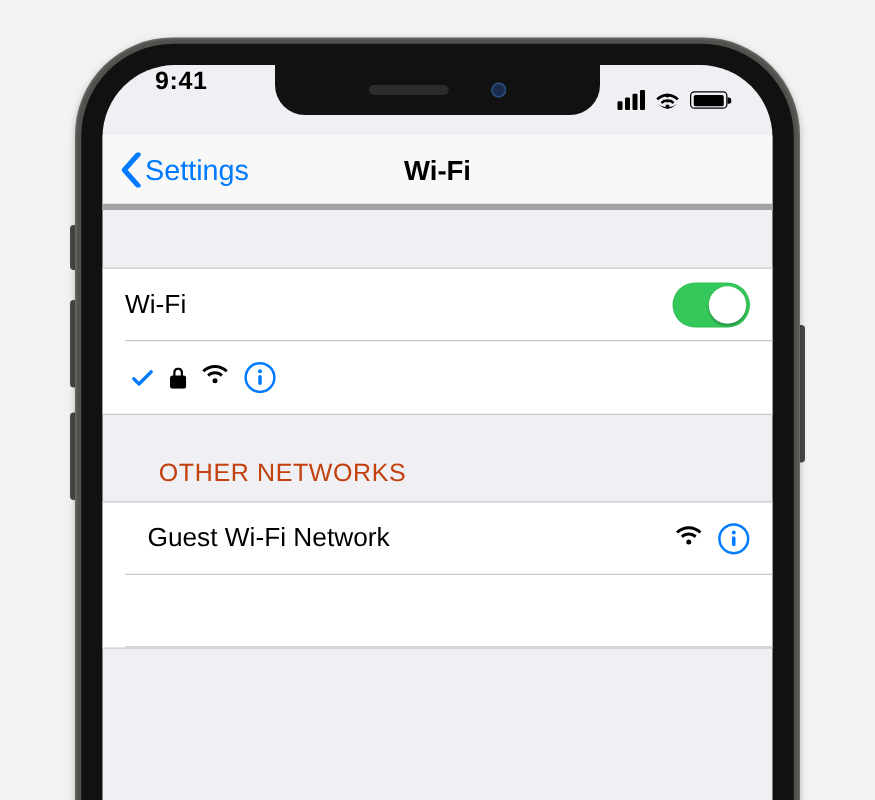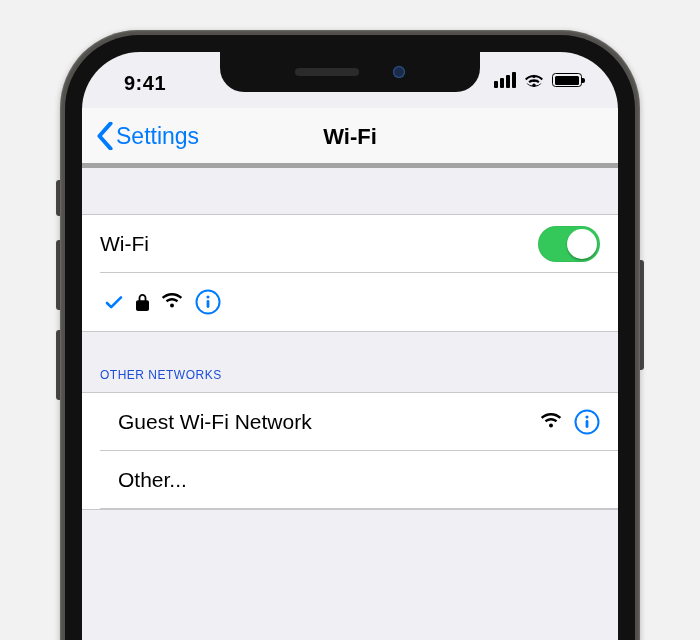--- a/index.html
+++ b/index.html
@@ -53,21 +53,21 @@
     background: #111;
     border-radius: 0 0 24px 24px;
     z-index: 10;
     display:flex; align-items:center; justify-content:center; gap:34px;
   }
   .speaker { width:64px; height:8px; background:#2b2b2b; border-radius:4px; }
   .cam { width:12px; height:12px; background:#1b2a4a; border-radius:50%; box-shadow: inset 0 0 2px #4aa0ff; }
 
   
   .status { position:relative; height:56px; }
-  .time { position:absolute; left:42px; top:20px; font-size:20px; font-weight:600; letter-spacing:.5px; }
+  .time { position:absolute; left:42px; top:2px; font-size:20px; font-weight:600; letter-spacing:.5px; }
   .inds { position:absolute; right:36px; top:20px; display:flex; align-items:center; gap:8px; }
   .bars { display:flex; align-items:flex-end; gap:2px; }
   .bars span { width:4px; background:#000; border-radius:1px; }
   .bars span:nth-child(1){height:7px;}
   .bars span:nth-child(2){height:10px;}
   .bars span:nth-child(3){height:13px;}
   .bars span:nth-child(4){height:16px;}
   .wifi-ic svg, .info-ic svg, .lock-ic svg { display:block; }
   .batt { position:relative; width:30px; height:14px; border:1.6px solid #000; border-radius:3.5px; }
   .batt::after { content:""; position:absolute; right:-4px; top:3.5px; width:2.6px; height:5px; background:#000; border-radius:0 2px 2px 0; }
@@ -85,21 +85,21 @@
   .row { display:flex; align-items:center; min-height:58px; padding:0 18px; font-size:21px; position:relative; }
   .divider { position:absolute; left:18px; right:0; bottom:0; height:1px; background:#c8c7cc; }
   .check { width:28px; display:flex; justify-content:center; color:#007aff; margin-right:8px; }
   .row .label { flex:1; }
   .row .trail { display:flex; align-items:center; gap:12px; }
 
   
   .toggle { width:62px; height:36px; background:#34c759; border-radius:18px; position:relative; box-shadow: inset 0 0 0 1px rgba(0,0,0,.03); }
   .toggle .knob { position:absolute; right:3px; top:3px; width:30px; height:30px; background:#fff; border-radius:50%; box-shadow:0 1.5px 2px rgba(0,0,0,.3); }
 
-  .section-h { font-size:12px; letter-spacing:.5px; color:#1d4ed8; padding:36px 18px 10px; text-transform:uppercase; }
+  .section-h { font-size:20px; letter-spacing:.5px; color:#c2410c; padding:36px 18px 10px; text-transform:uppercase;margin-left:27px; }
 
   .info-ic { color:#007aff; }
   .lock-ic { color:#000; }
   .wifi-sm { color:#000; }
 
   .indent { padding-left:36px; }
 </style>
 </head>
 <body>
 
@@ -215,19 +215,18 @@
             <svg width="26" height="26" viewBox="0 0 26 26">
                 <circle cx="13" cy="13" r="11.5" stroke="#007aff" stroke-width="2" fill="none"></circle>
                 <circle cx="13" cy="8" r="1.6" fill="#007aff"></circle>
                 <rect x="11.6" y="11" width="2.8" height="8" rx="1.4" fill="#007aff"></rect>
               </svg>
           </span>
         </div>
         <div class="divider"></div>
       </div>
       <div class="row indent">
-        <span class="label">Other...</span>
         <div class="divider"></div>
       </div>
     </div>
 
   </div>
 </div>
 
 </body></html>

